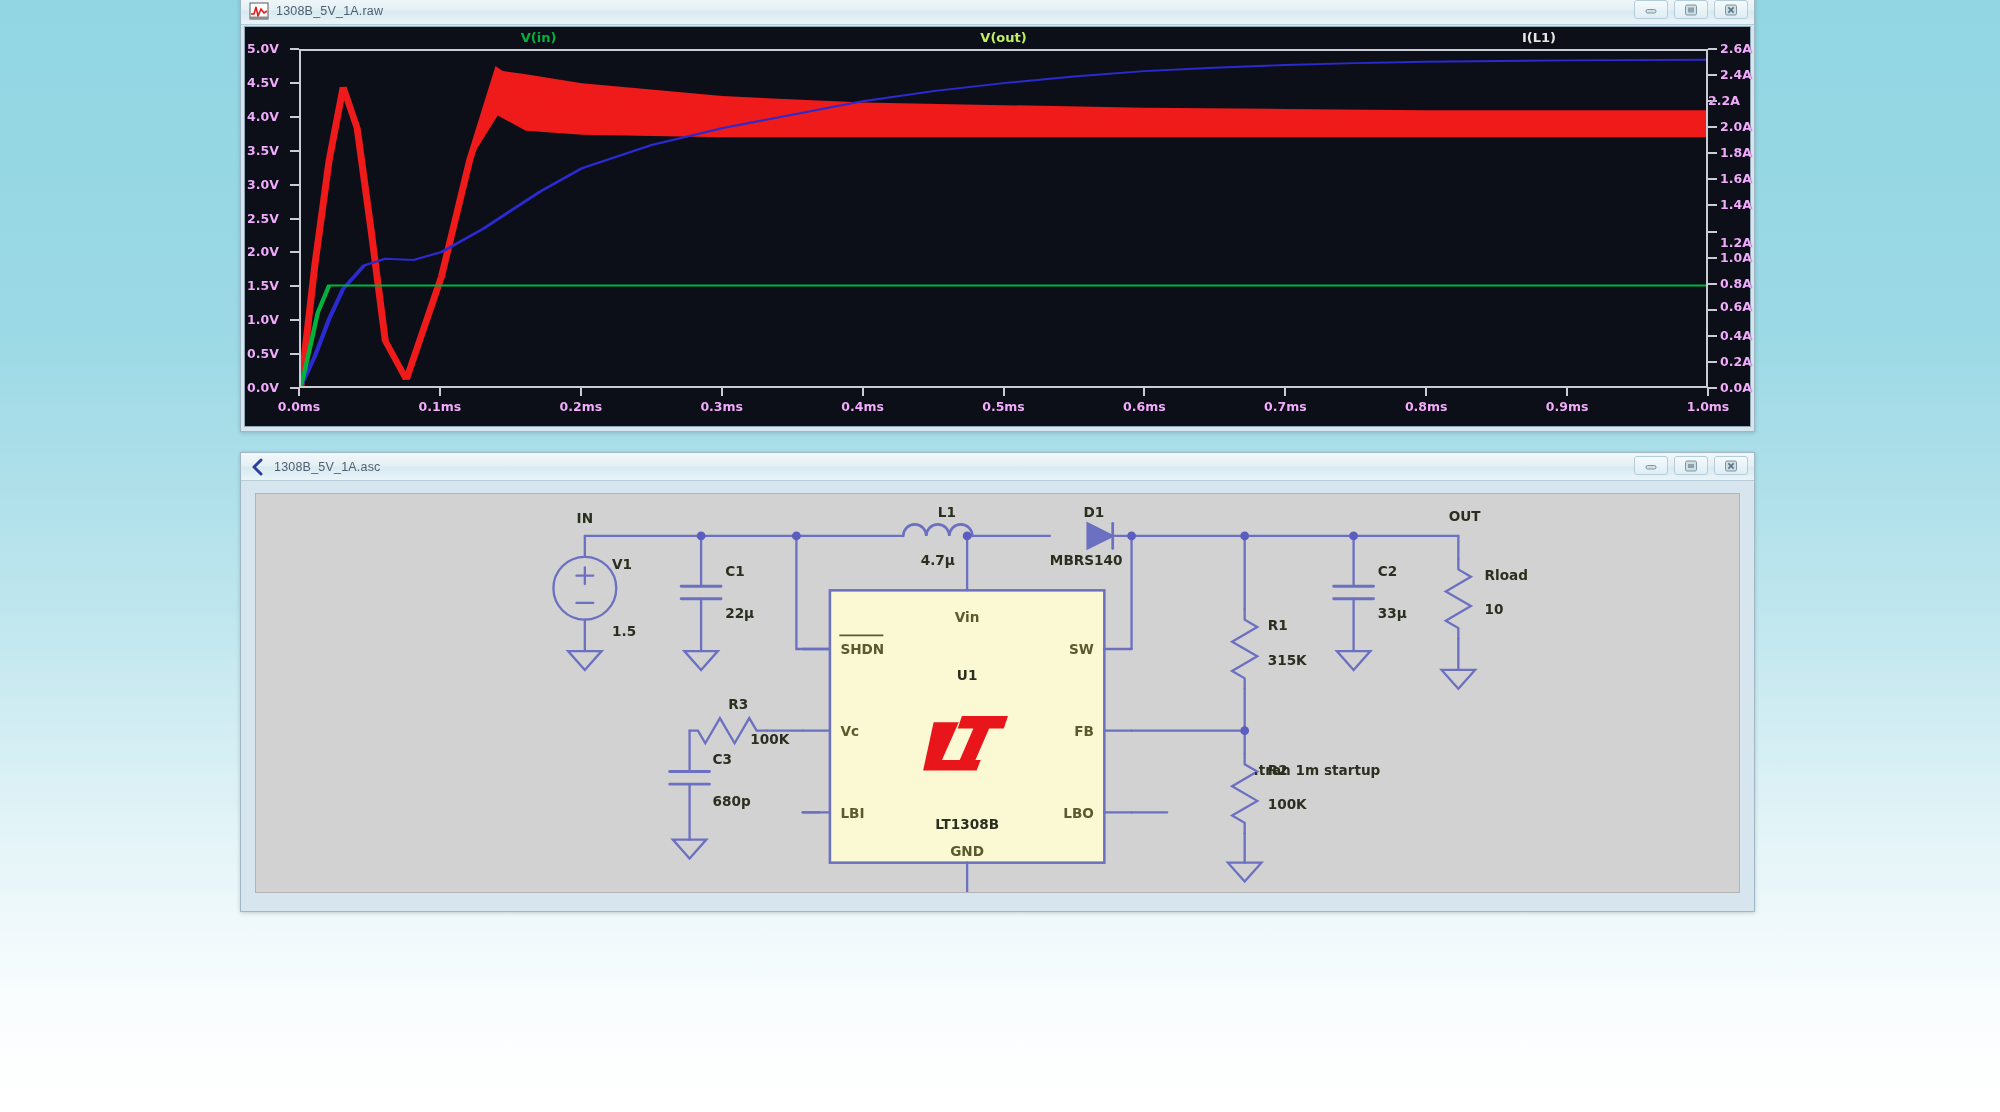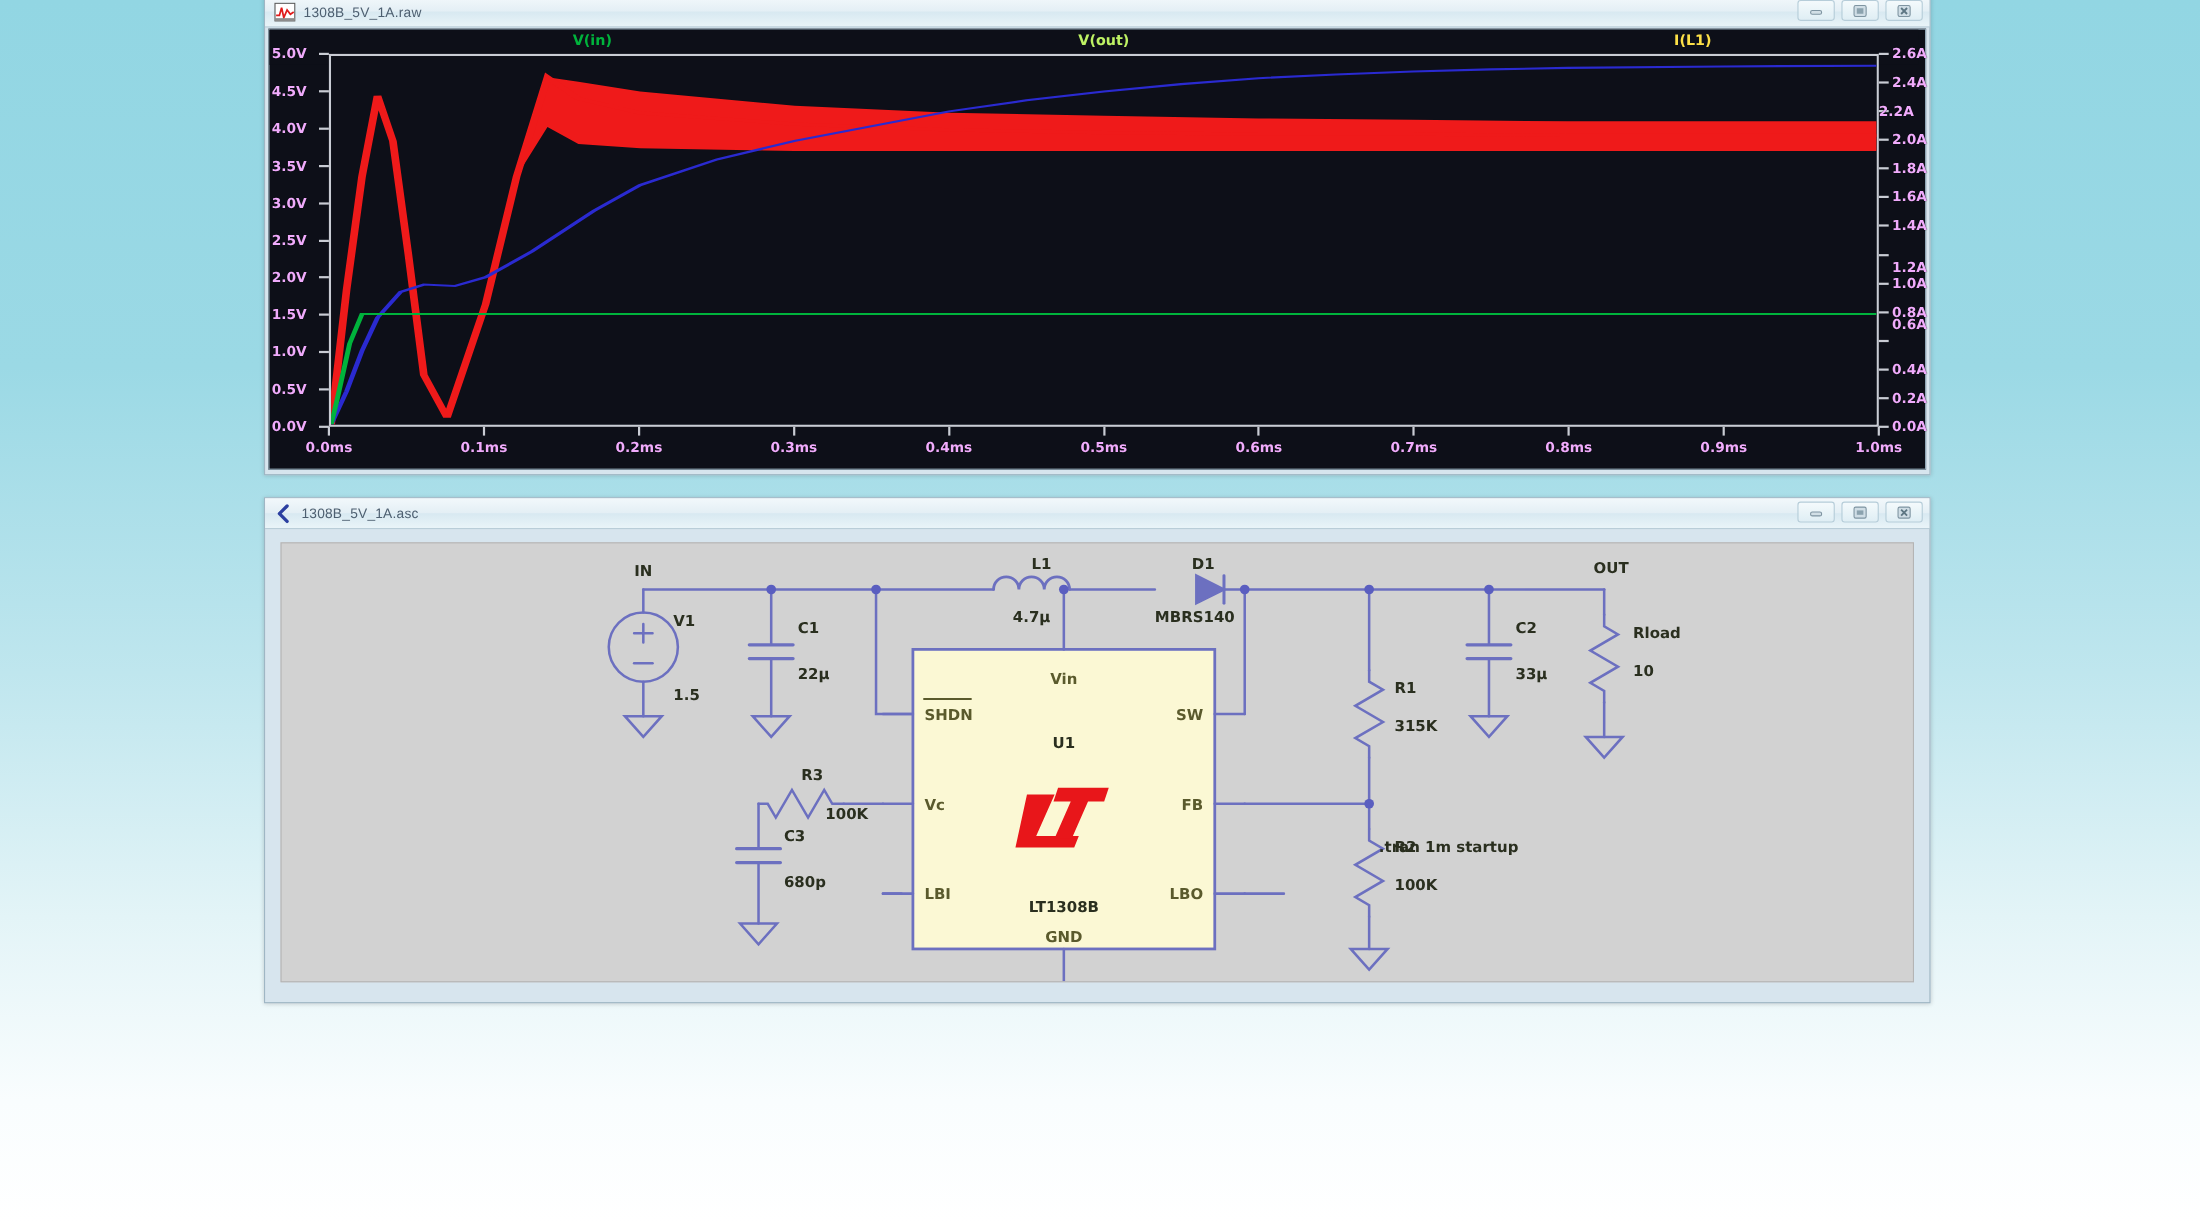--- a/index.html
+++ b/index.html
@@ -186,21 +186,21 @@
         </svg>
       </div>
     </div>
   </div>
 
   <div class="plot-body">
 
     <div class="legend-strip">
       <span class="legend-item" id="lg0" style="left: 293.53px; transform: translateX(-50%); color: rgb(0, 179, 60);">V(in)</span>
       <span class="legend-item" id="lg1" style="left: 758.5px; transform: translateX(-50%); color: #bef264;">V(out)</span>
-      <span class="legend-item" id="lg2" style="left: 1293.92px; transform: translateX(-50%); color: #fde047;">I(L1)</span>
+      <span class="legend-item" id="lg2" style="left: 1293.92px; transform: translateX(-50%); color: #e5e5e5;">I(L1)</span>
     </div>
 
     <div class="plot-frame">
       <svg class="trace-svg" viewBox="0 0 1000 560" preserveAspectRatio="none">
         <rect x="0" y="0" width="1000" height="560" fill="#0d0f18"></rect>
 
         <path id="tr-il1-band" fill="#ef1a1a" stroke="none" d="M0.0 560.0 L10.0 355.4 L20.0 183.1 L30.0 60.3 L40.0 129.2 L50.0 301.5 L60.0 484.6 L75.0 549.2 L100.0 376.9 L120.0 183.1 L140.0 32.3 L160.0 38.8 L200.0 53.8 L300.0 75.4 L400.0 86.2 L500.0 90.5 L600.0 94.8 L700.0 96.9 L800.0 99.1 L900.0 99.1 L1000.0 99.1 L1000.0 144.3 L900.0 144.3 L800.0 144.3 L700.0 144.3 L600.0 144.3 L500.0 144.3 L400.0 144.3 L300.0 144.3 L200.0 140.0 L160.0 133.5 L140.0 107.7 L120.0 183.1 L100.0 376.9 L75.0 549.2 L60.0 484.6 L50.0 301.5 L40.0 129.2 L30.0 60.3 L20.0 183.1 L10.0 355.4 L0.0 560.0 Z"></path>
         <path id="tr-il1" fill="none" stroke="#ef1a1a" stroke-width="5" d="M0.0 560.0 L10.0 355.4 L20.0 183.1 L30.0 60.3 L40.0 129.2 L50.0 301.5 L60.0 484.6 L75.0 549.2 L100.0 376.9 L120.0 183.1 L140.0 32.3 L160.0 64.6 L200.0 86.2 L300.0 103.4 L400.0 112.0 L500.0 116.3 L600.0 118.5 L700.0 118.5 L800.0 120.6 L900.0 120.6 L1000.0 120.6"></path>
 
         <path id="tr-vout" fill="none" stroke="#2a2ad0" stroke-width="3.2" d="M0.0 560.0 L10.0 509.6 L20.0 448.0 L30.0 397.6 L45.0 358.4 L60.0 347.2 L80.0 349.4 L100.0 336.0 L130.0 296.8 L170.0 235.2 L200.0 196.0 L250.0 156.8 L300.0 128.8 L350.0 106.4 L400.0 84.0 L450.0 67.2 L500.0 53.8 L550.0 42.6 L600.0 33.6 L650.0 28.0 L700.0 23.5 L750.0 20.2 L800.0 17.9 L900.0 15.7 L1000.0 14.6"></path>
@@ -232,21 +232,21 @@
         <div class="axis-label" style="left: 2px; top: 47.9px;">4.5V</div>
         <div class="tick" style="left: 45px; top: 21px; width: 9px; height: 2px;"></div>
         <div class="axis-label" style="left: 2px; top: 14px;">5.0V</div>
         <div class="tick" style="left: 1463px; top: 360px; width: 9px; height: 2px;"></div>
         <div class="axis-label" style="left: 1475px; top: 353px;">0.0A</div>
         <div class="tick" style="left: 1463px; top: 333.923px; width: 9px; height: 2px;"></div>
         <div class="axis-label" style="left: 1475px; top: 326.923px;">0.2A</div>
         <div class="tick" style="left: 1463px; top: 307.846px; width: 9px; height: 2px;"></div>
         <div class="axis-label" style="left: 1475px; top: 300.846px;">0.4A</div>
         <div class="tick" style="left: 1463px; top: 281.769px; width: 9px; height: 2px;"></div>
-        <div class="axis-label" style="left: 1475px; top: 260px;">0.6A</div>
+        <div class="axis-label" style="left: 1475px; top: 272px;">0.6A</div>
         <div class="tick" style="left: 1463px; top: 255.692px; width: 9px; height: 2px;"></div>
         <div class="axis-label" style="left: 1475px; top: 248.692px;">0.8A</div>
         <div class="tick" style="left: 1463px; top: 229.615px; width: 9px; height: 2px;"></div>
         <div class="axis-label" style="left: 1475px; top: 222.615px;">1.0A</div>
         <div class="tick" style="left: 1463px; top: 203.538px; width: 9px; height: 2px;"></div>
         <div class="axis-label" style="left: 1475px; top: 208px;">1.2A</div>
         <div class="tick" style="left: 1463px; top: 177.462px; width: 9px; height: 2px;"></div>
         <div class="axis-label" style="left: 1475px; top: 170.462px;">1.4A</div>
         <div class="tick" style="left: 1463px; top: 151.385px; width: 9px; height: 2px;"></div>
         <div class="axis-label" style="left: 1475px; top: 144.385px;">1.6A</div>

